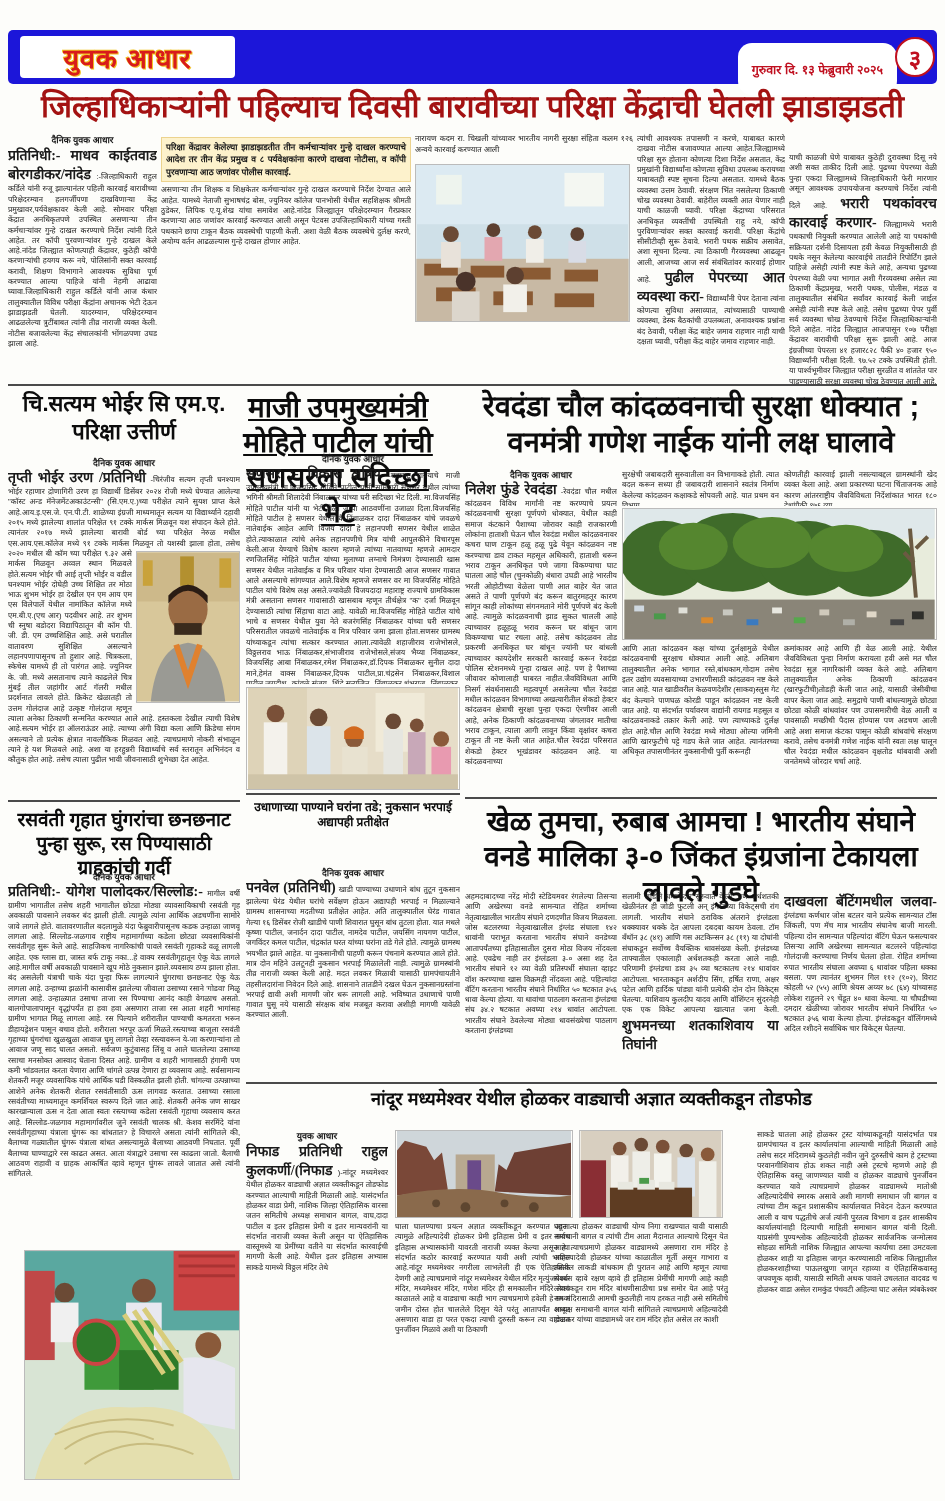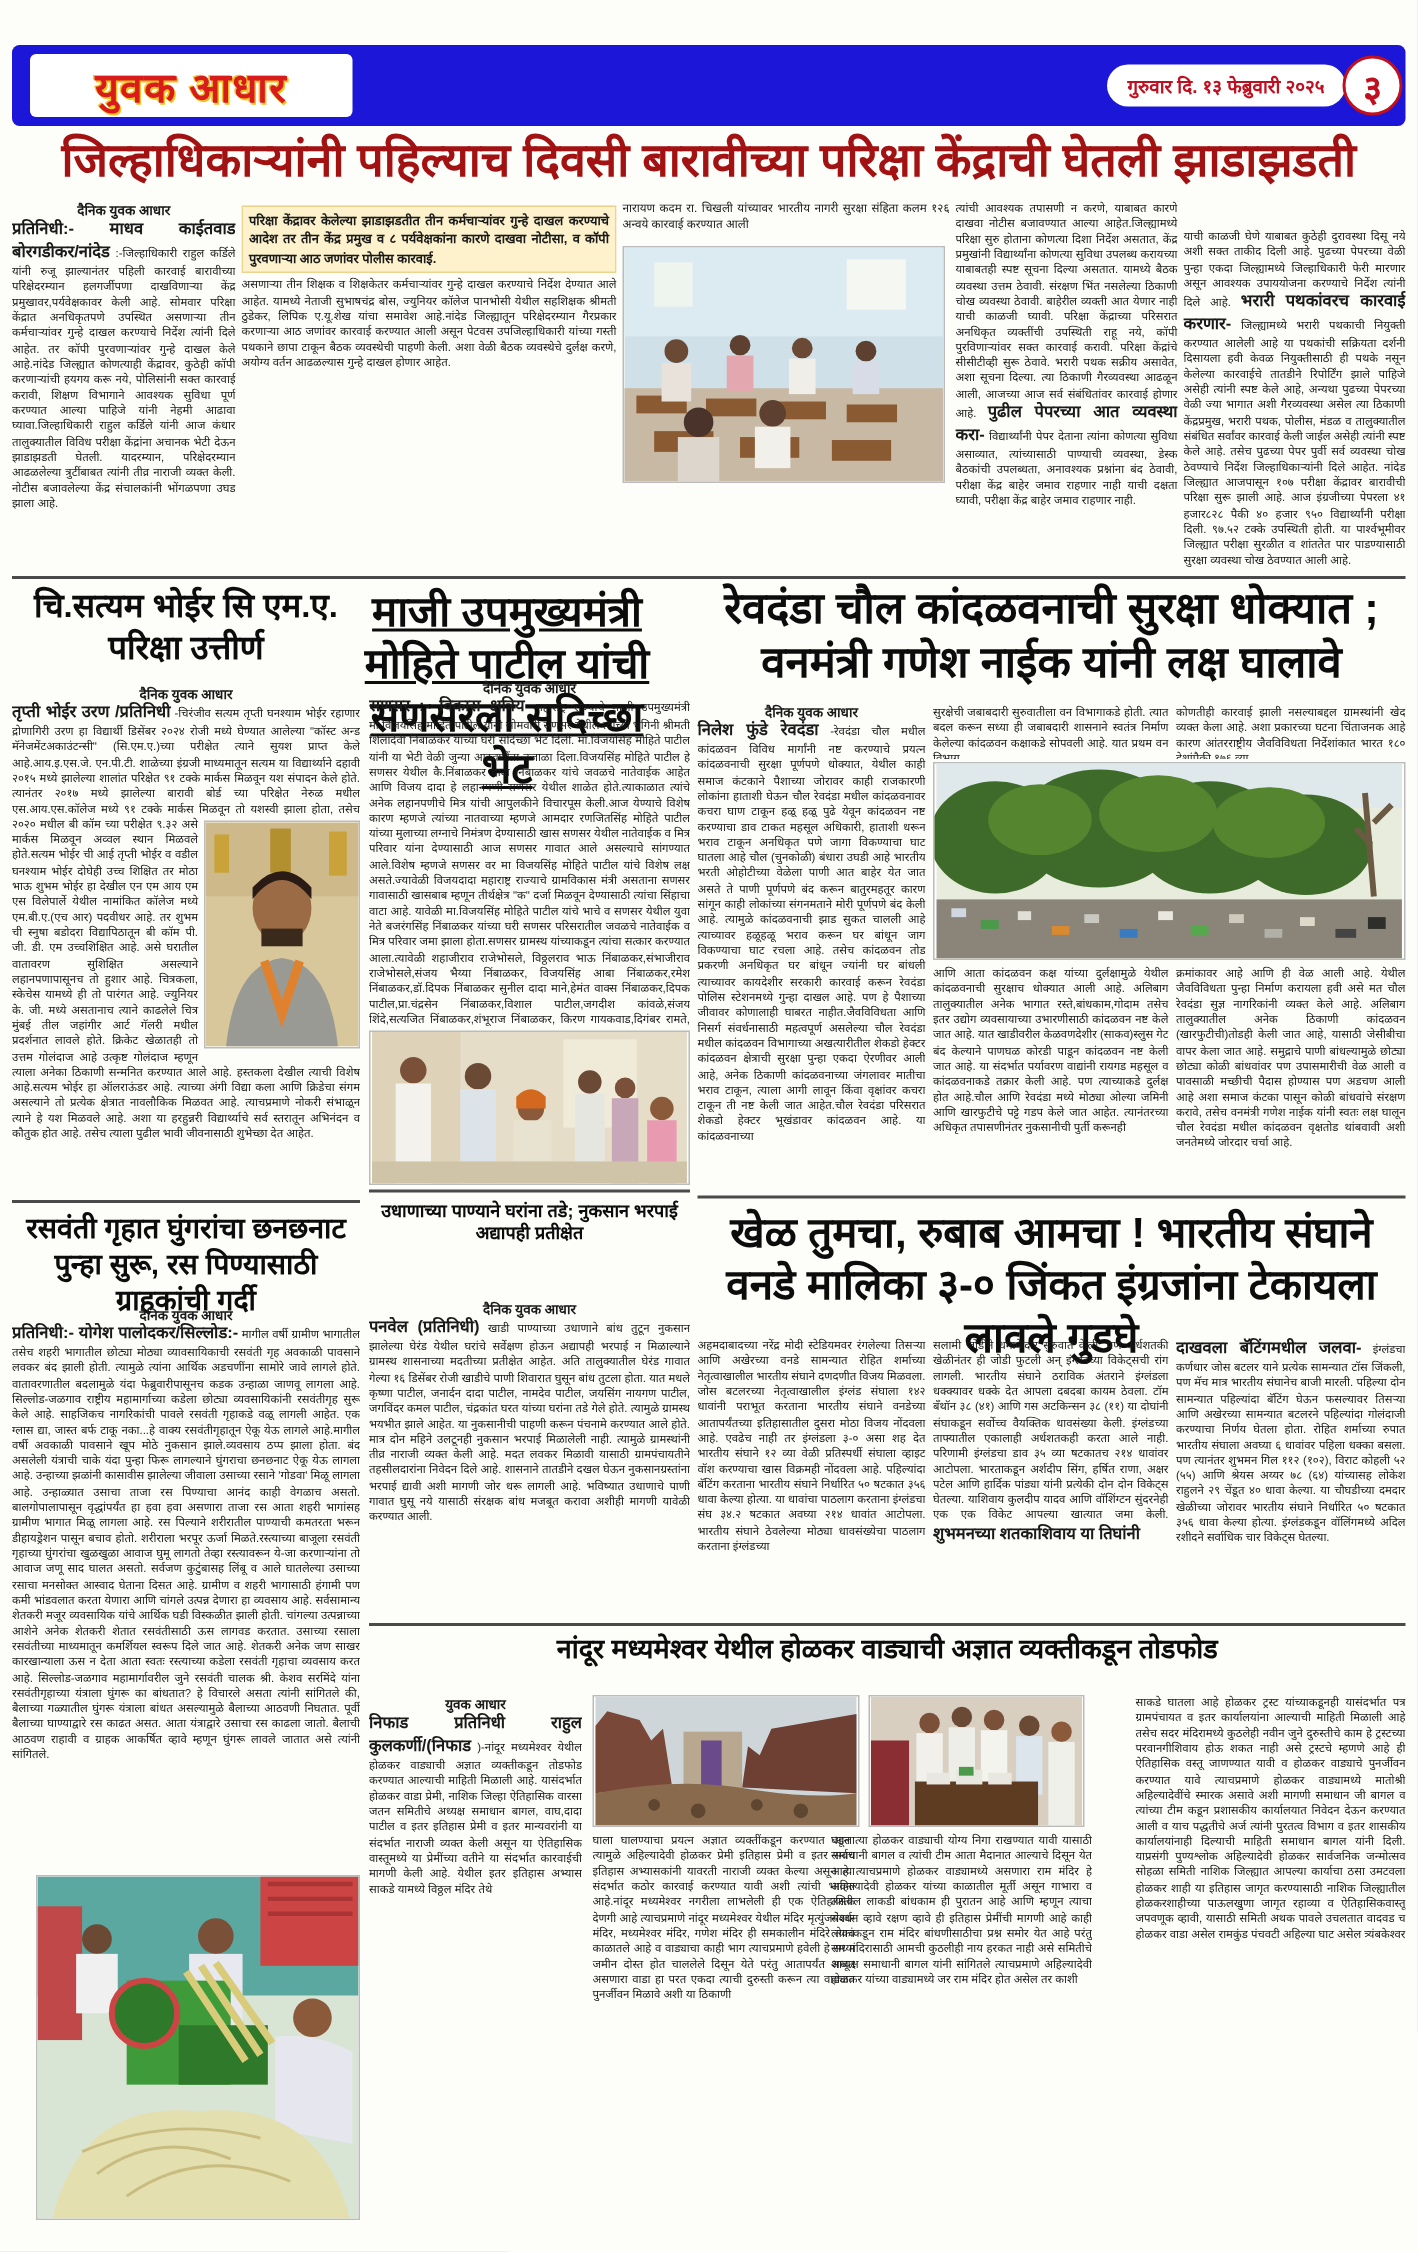--- a/index.html
+++ b/index.html
@@ -5,32 +5,32 @@
   html,body{margin:0;padding:0;background:#e8e8e4;}
   .page{position:relative;width:945px;height:1501px;background:#fdfdfa;margin:0 auto;
         font-family:"Liberation Sans",sans-serif;color:#1a1a1a;overflow:hidden;}
   
   .masthead{position:absolute;left:8px;top:30px;width:929px;height:54px;background:#1c16d9;border-radius:5px;}
   .logo-box{position:absolute;left:12px;top:6px;width:215px;height:42px;background:#fff;border-radius:4px;
             display:flex;align-items:center;justify-content:center;}
   .logo-text{font-size:27px;font-weight:bold;color:#d81b1b;letter-spacing:1px;
              text-shadow:1px 1px 0 #f2c321,-1px -1px 0 #f2c321;}
   .date-box{position:absolute;right:40px;top:13px;height:28px;background:#fff;border-radius:14px;
-            display:flex;align-items:center;padding:0 14px;}
+            display:flex;align-items:center;padding:12px 14px;}
   .date-text{font-size:12.5px;font-weight:bold;color:#c01020;}
   .page-circle{position:absolute;right:2px;top:7px;width:40px;height:40px;background:#fff;border-radius:50%;
                border:2px solid #c01020;box-sizing:border-box;display:flex;align-items:center;justify-content:center;}
   .page-num{font-size:24px;font-weight:bold;color:#c01020;}
   
   .lead-headline{position:absolute;left:8px;top:90px;width:929px;text-align:center;
                  font-size:31px;font-weight:800;color:#a31212;line-height:1.1;}
   .h-black{font-weight:800;color:#0c0c0c;text-align:center;line-height:1.25;}
   .byline{font-weight:bold;font-size:9px;text-align:center;}
   .body{font-size:7.6px;line-height:1.36;text-align:justify;overflow:hidden;}
-  .body b{font-size:11px;}
+  .body b{font-size:14px;font-family:Liberation Serif, serif;}
   .rule{position:absolute;height:2px;background:#4a4a4a;}
   
   .lead-c1{position:absolute;left:8px;top:134px;width:149px;height:248px;}
   .lead-c2{position:absolute;left:161px;top:134px;width:250px;height:248px;}
   .lead-box{background:#fdf2cc;border:1px solid #ecd38e;padding:3px 4px;margin:3px 0;
             font-weight:bold;font-size:8.6px;line-height:1.45;text-align:justify;}
   .lead-photo-col{position:absolute;left:415px;top:134px;width:218px;height:248px;}
   .lead-caption{font-size:7.8px;font-weight:normal;text-align:justify;line-height:1.4;}
   .lead-c5{position:absolute;left:637px;top:134px;width:148px;height:248px;}
   .lead-c6{position:absolute;left:789px;top:134px;width:148px;height:248px;margin-top:19px;}

